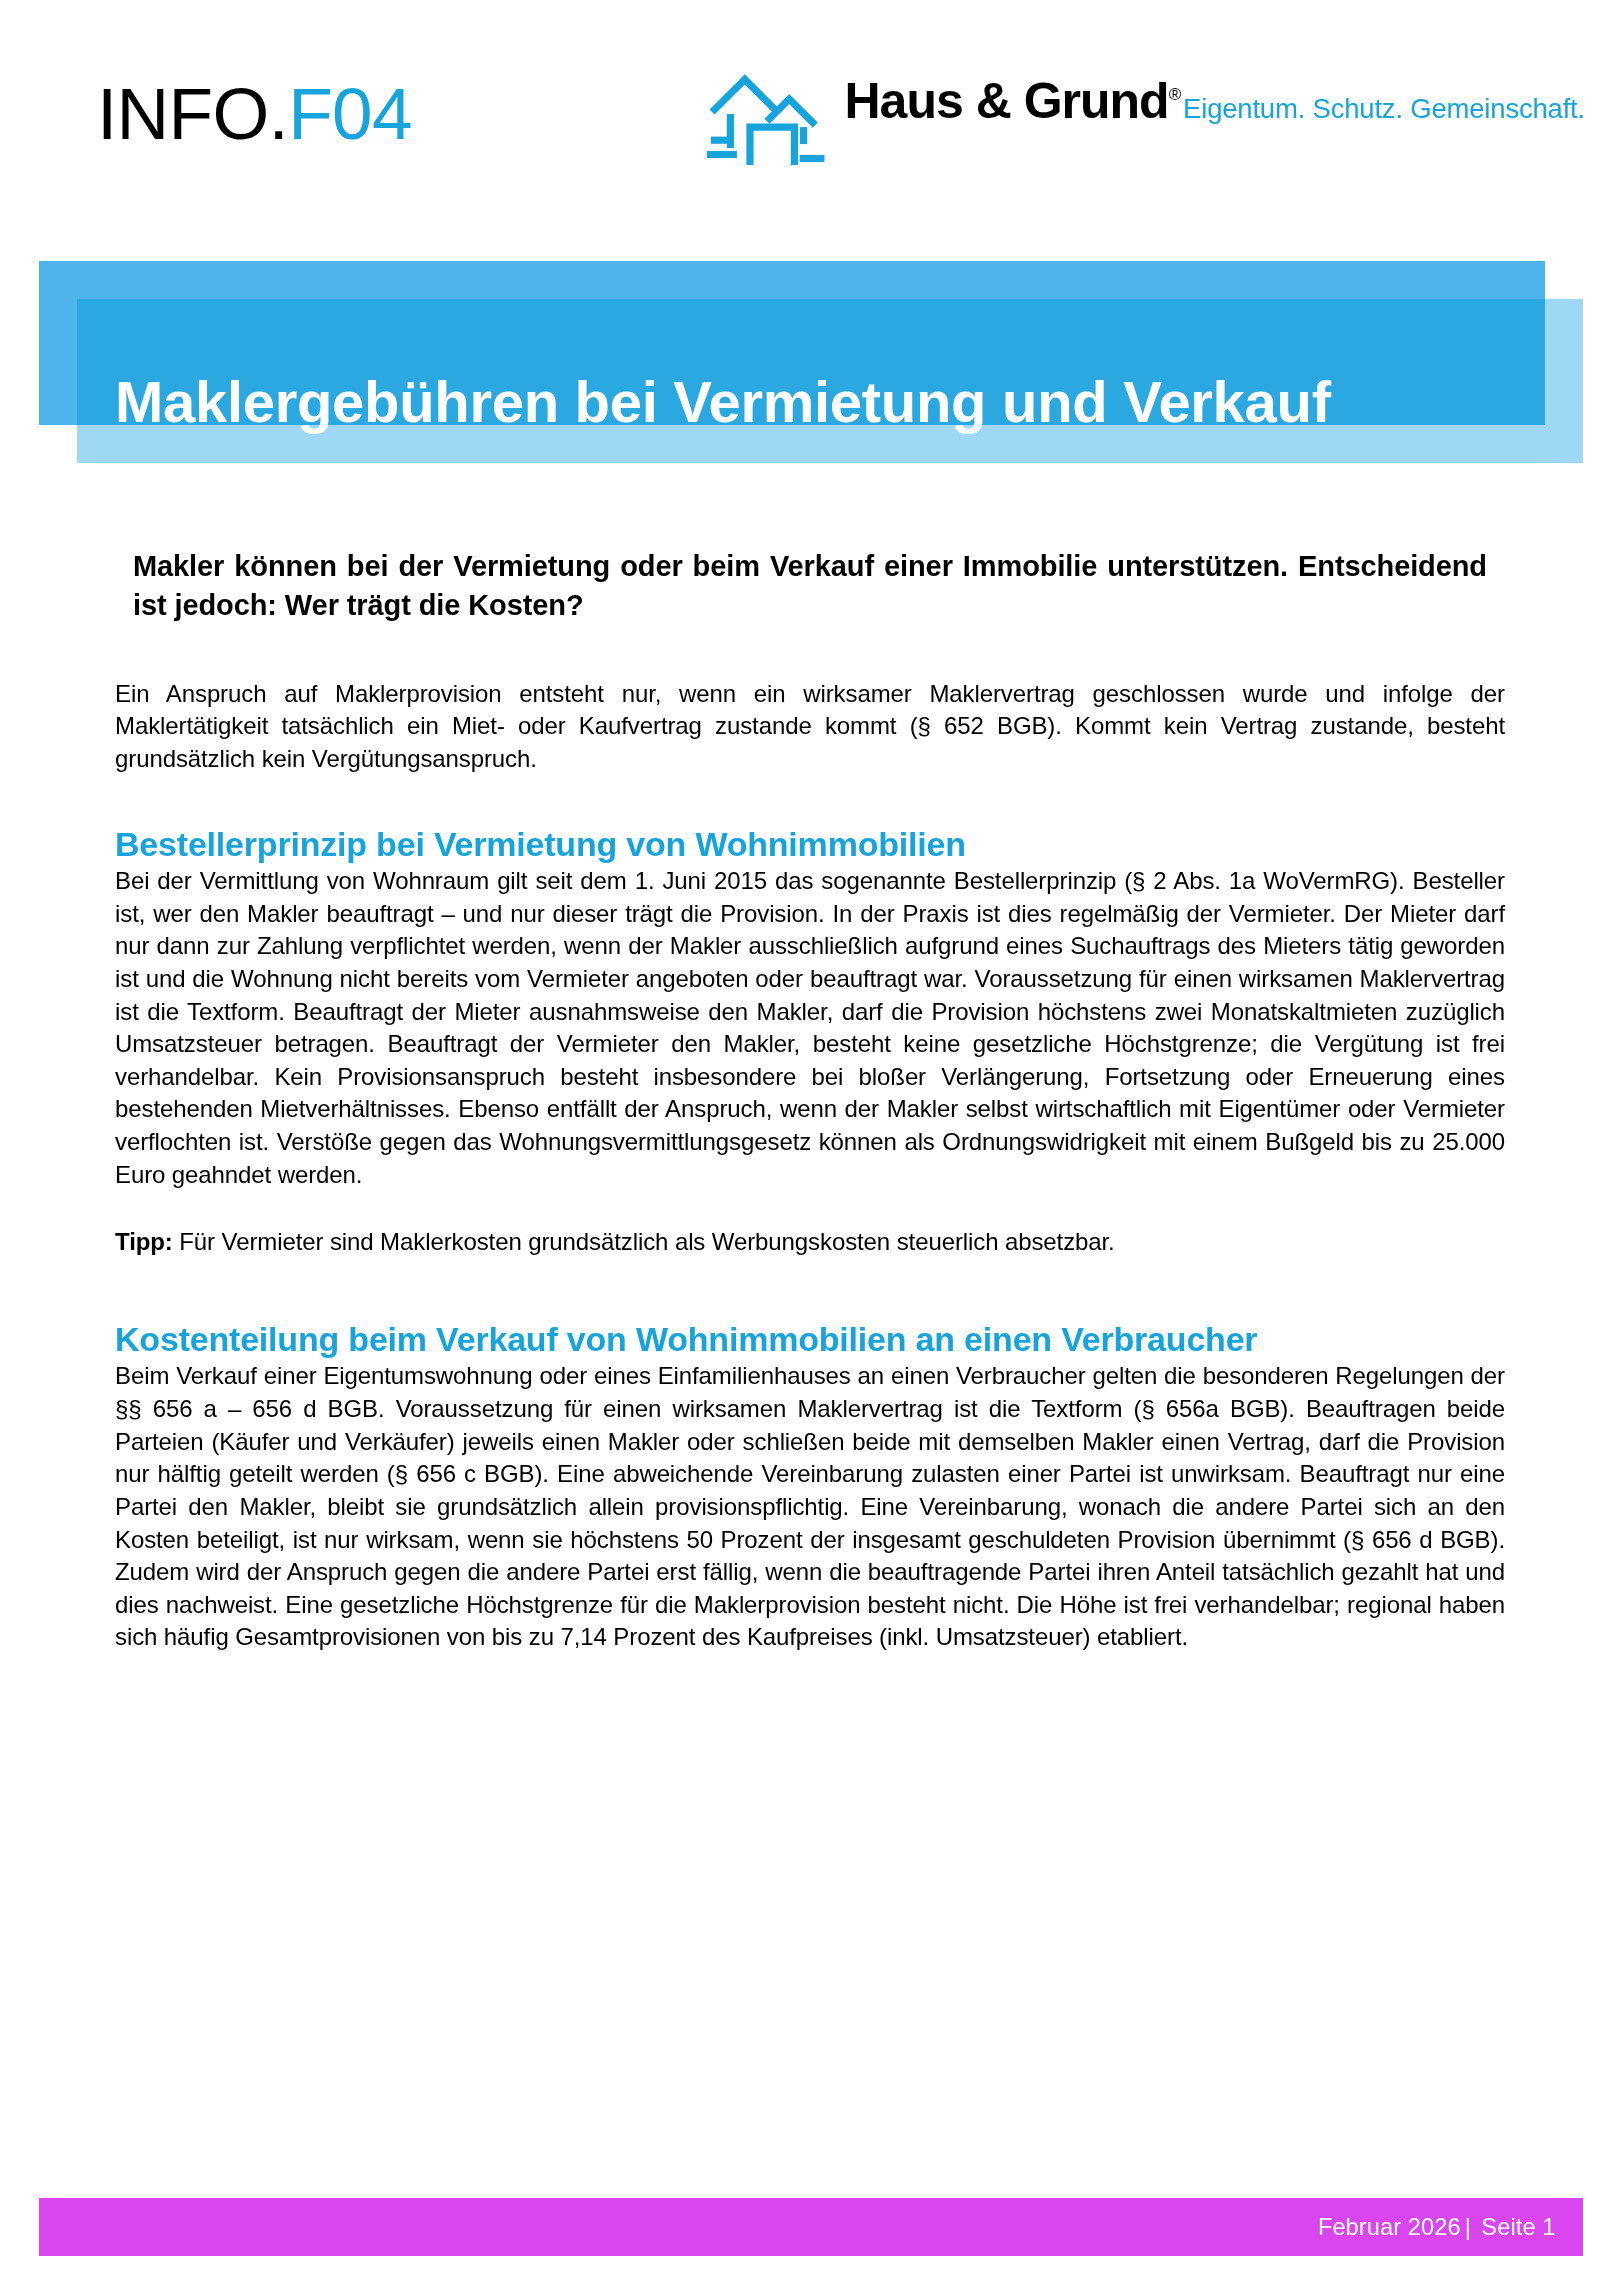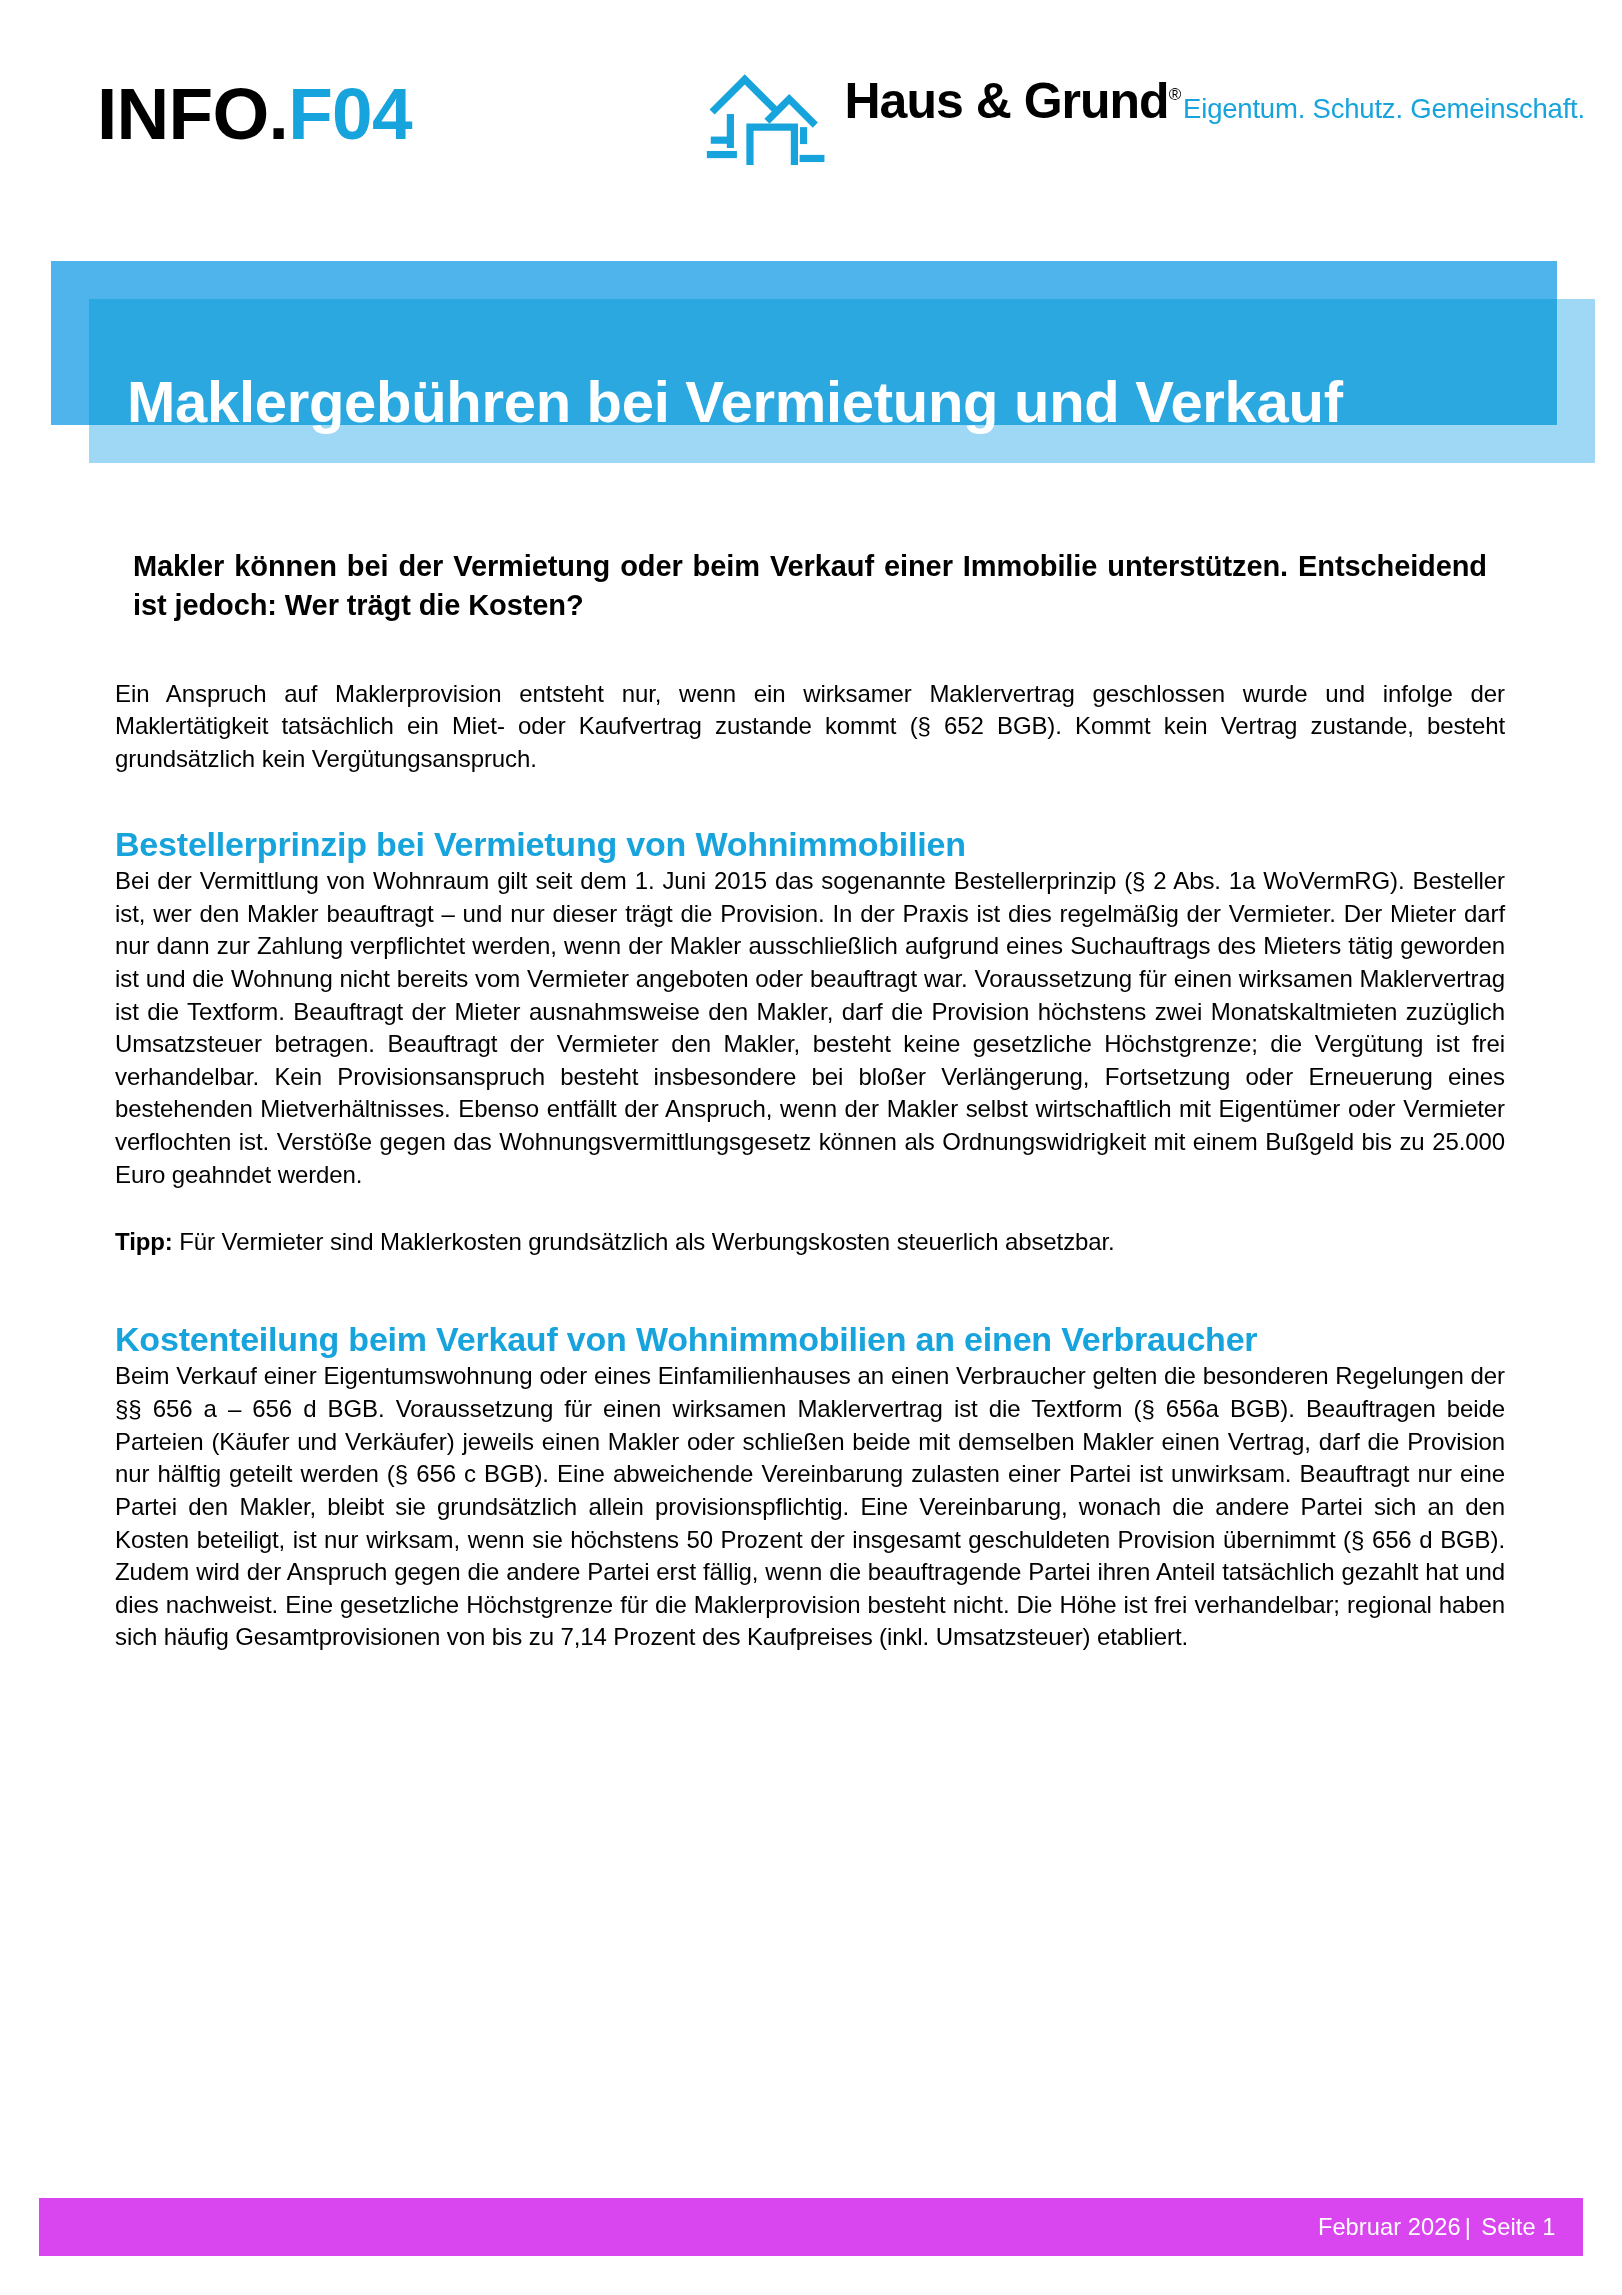--- a/index.html
+++ b/index.html
@@ -23,21 +23,21 @@
     top: 0;
     width: 1623px;
     height: 216px;
   }
   .doc-code {
     position: absolute;
     left: 97px;
     top: 77px;
     font-size: 73px;
     line-height: 1;
-    font-weight: 700;
+    font-weight: 400;
     letter-spacing: -0.7px;
     white-space: nowrap;
   }
   .doc-code .code-prefix { color: #000000; }
   .doc-code .code-suffix { color: #17A3DC; }
 
   .logo-block {
     position: absolute;
     right: 38px;
     top: 63px;
@@ -75,21 +75,21 @@
     color: #17A3DC;
     line-height: 1;
     margin-top: 10.5px;
     letter-spacing: -0.2px;
     white-space: nowrap;
   }
 
   
   .banner {
     position: absolute;
-    left: 12px;
+    left: 0;
     top: 258px;
     width: 1589px;
     height: 209px;
   }
   .banner-rect-back {
     position: absolute;
     left: 77px;
     top: 41px;
     width: 1506px;
     height: 164px;

